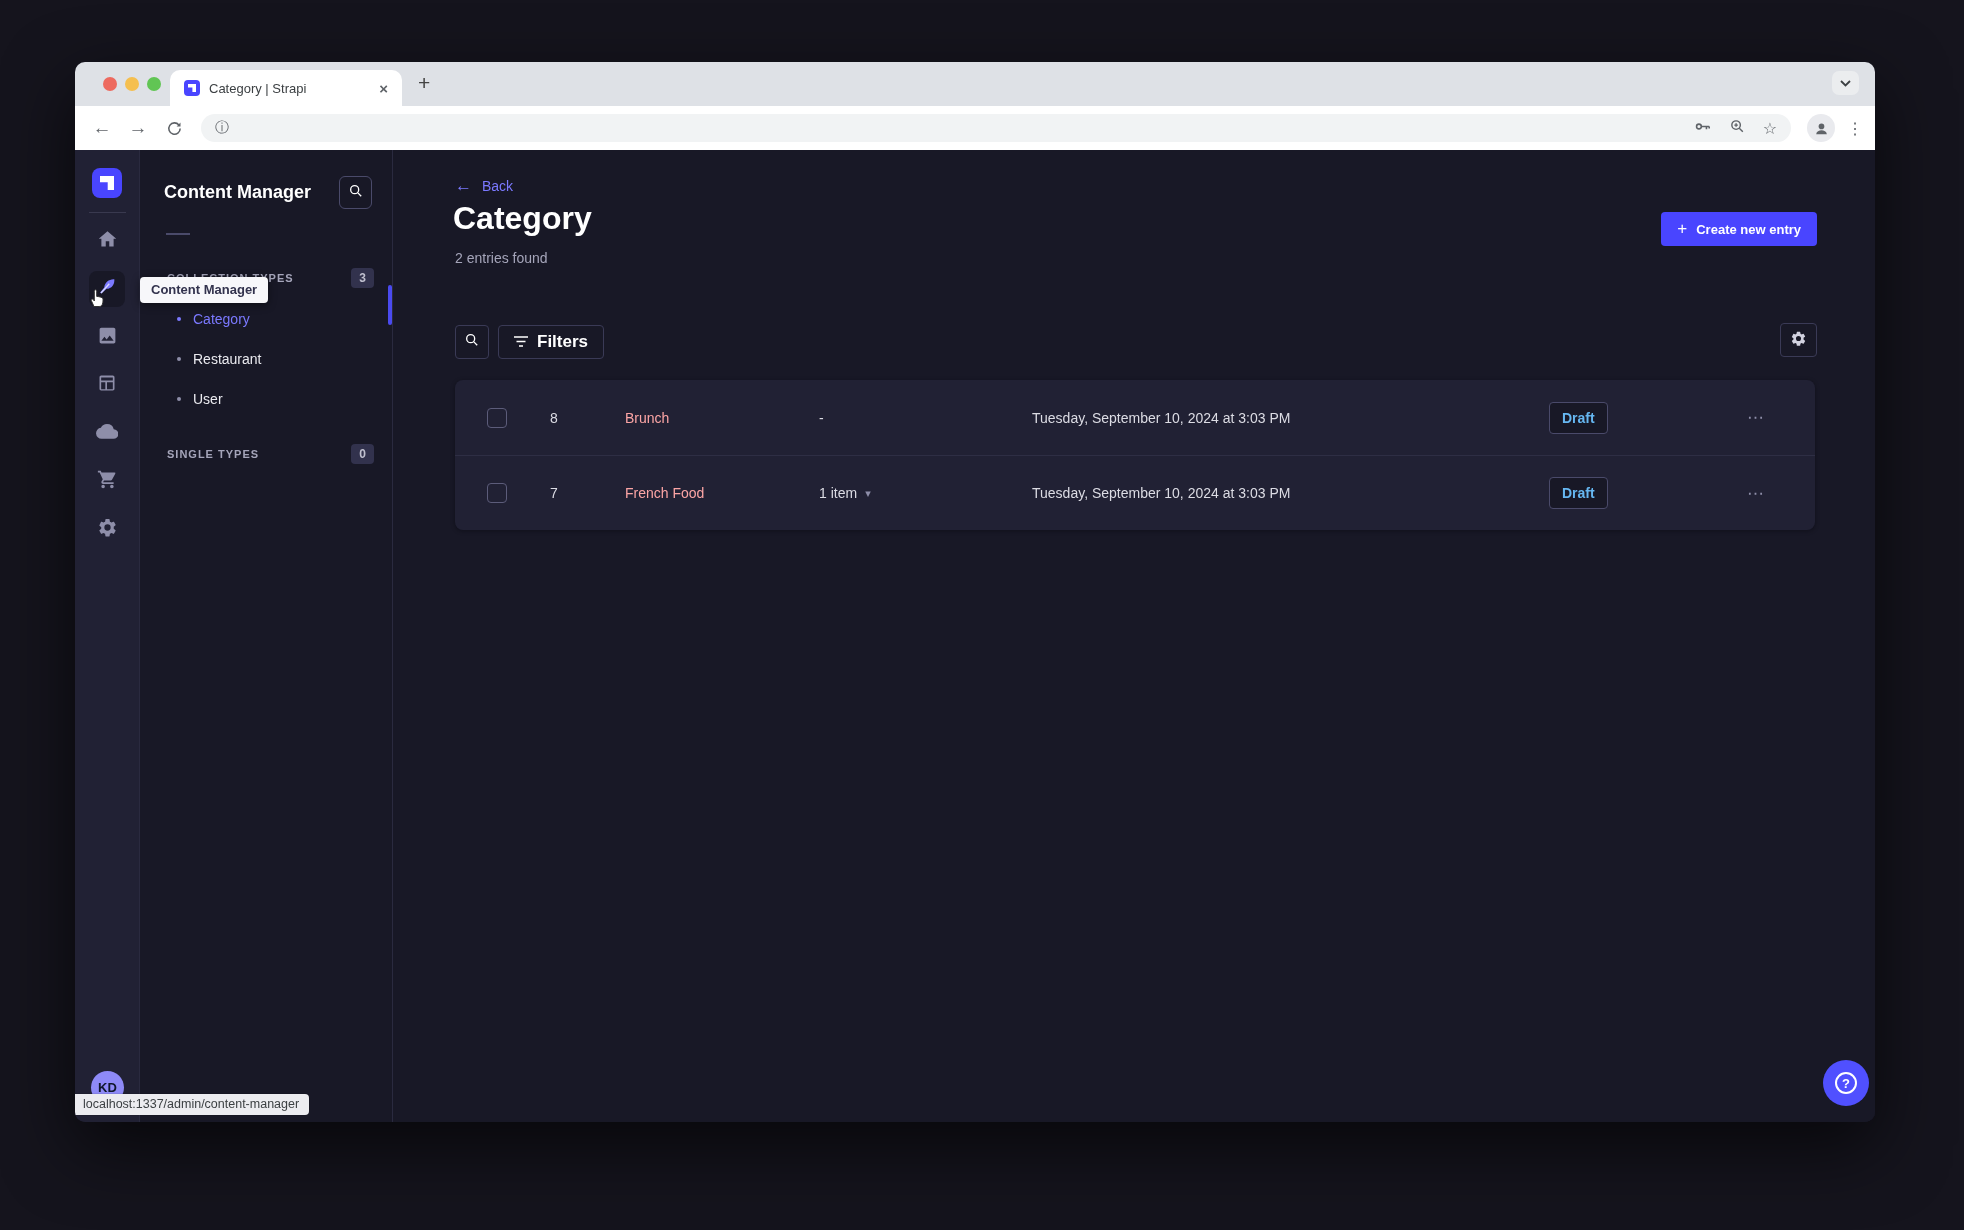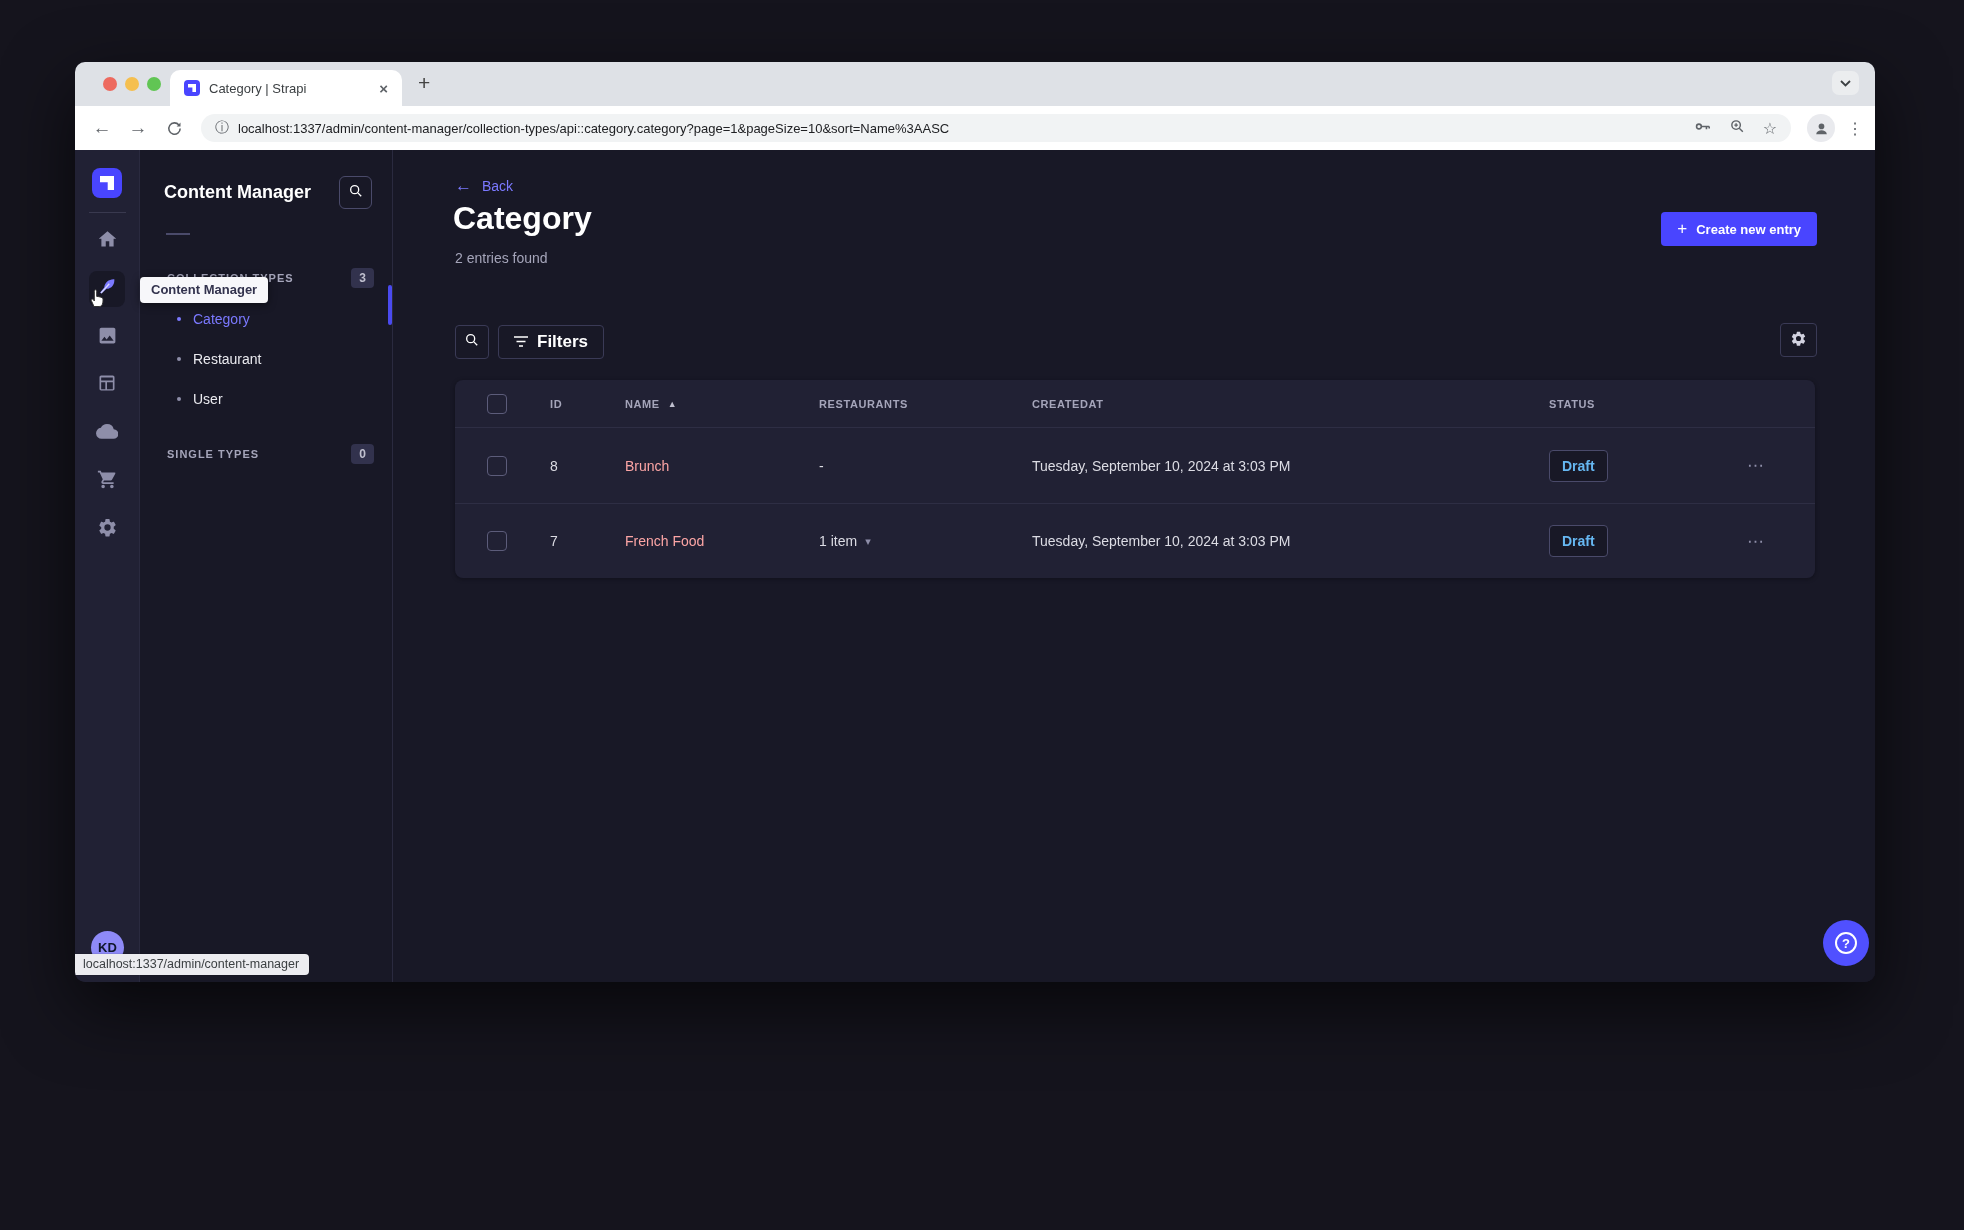--- a/index.html
+++ b/index.html
@@ -1,17 +1,17 @@
 <!DOCTYPE html>
 <html><head>
 <meta charset="utf-8">
 <style>
   * { margin:0; padding:0; box-sizing:border-box; }
   html,body { width:1964px; height:1230px; background:#15141d; font-family:"Liberation Sans",sans-serif; overflow:hidden; }
-  .window { position:absolute; left:75px; top:62px; width:1800px; height:920px; border-radius:10px; overflow:hidden; background:#181826; box-shadow:0 25px 70px rgba(0,0,0,.65); }
+  .window { position:absolute; left:75px; top:62px; width:1800px; height:1060px; border-radius:10px; overflow:hidden; background:#181826; box-shadow:0 25px 70px rgba(0,0,0,.65); }
 
   
   .tabstrip { position:relative; height:44px; background:#dee1e6; }
   .traffic { position:absolute; left:28px; top:15px; display:flex; gap:8px; }
   .light { width:14px; height:14px; border-radius:50%; }
   .light.red { background:#ed6a5f; } .light.yellow { background:#f5bf4f; } .light.green { background:#61c554; }
   .tab { position:absolute; left:95px; top:8px; width:232px; height:36px; background:#fff; border-radius:10px 10px 0 0; display:flex; align-items:center; padding:0 10px 0 14px; gap:9px; }
   .favicon { width:16px; height:16px; border-radius:4px; background:#4945ff; position:relative; flex:0 0 16px; }
   .favicon:before { content:""; position:absolute; left:4px; top:4px; width:8px; height:8px; background:#fff; clip-path:polygon(0 0,100% 0,100% 100%,55% 100%,55% 45%,0 45%); }
   .tab-title { flex:1; font-size:13px; color:#3c4043; white-space:nowrap; overflow:hidden; }
@@ -119,21 +119,20 @@
     <span class="navico" style="left:12px">←</span>
     <span class="navico" style="left:48px">→</span>
     <span class="navico" style="left:84px">
       <svg width="17" height="17" viewBox="0 0 24 24">
           <path d="M18.2 7A8 8 0 1 0 20 12" fill="none" stroke="#5f6368" stroke-width="2.2"></path>
           <path d="M20.5 3.5v5.5H15z" fill="#5f6368"></path>
         </svg>
     </span>
     <div class="omnibox">
       <span class="info-glyph">ⓘ</span>
-      <span class="url">localhost:1337/admin/content-manager/collection-types/api::category.category?page=1&amp;pageSize=10&amp;sort=Name%3AASC</span>
       <span class="omni-right">
         <span>
           <svg width="19" height="19" viewBox="0 0 24 24">
               <circle cx="7.5" cy="12" r="3" fill="none" stroke="#5f6368" stroke-width="2"></circle>
               <path d="M10.5 12h10M17 12v3.5M20.5 12v2.5" fill="none" stroke="#5f6368" stroke-width="2"></path>
             </svg>
         </span>
         <span>
           <svg width="17" height="17" viewBox="0 0 24 24">
               <circle cx="10" cy="10" r="6" fill="none" stroke="#5f6368" stroke-width="2"></circle>
@@ -265,32 +264,20 @@
             </svg></span>
         <span>Filters</span>
       </span>
       <span class="icon-btn gear-btn">
         <span><svg width="17" height="17" viewBox="0 0 24 24">
               <path d="M19.14 12.94c.04-.3.06-.61.06-.94s-.02-.64-.07-.94l2.03-1.58a.49.49 0 0 0 .12-.61l-1.92-3.32a.49.49 0 0 0-.59-.22l-2.39.96a7 7 0 0 0-1.62-.94l-.36-2.54a.48.48 0 0 0-.48-.41h-3.84a.48.48 0 0 0-.47.41l-.36 2.54c-.59.24-1.13.57-1.62.94l-2.39-.96a.49.49 0 0 0-.59.22L2.74 9.47a.48.48 0 0 0 .12.61l2.03 1.58c-.05.3-.09.63-.09.94s.02.64.07.94l-2.03 1.58a.49.49 0 0 0-.12.61l1.92 3.32c.12.22.37.29.59.22l2.39-.96c.5.38 1.03.7 1.62.94l.36 2.54c.05.24.24.41.48.41h3.84c.24 0 .44-.17.47-.41l.36-2.54a6.8 6.8 0 0 0 1.62-.94l2.39.96c.22.08.47 0 .59-.22l1.92-3.32a.49.49 0 0 0-.12-.61l-2.01-1.58zM12 15.6a3.6 3.6 0 1 1 0-7.2 3.6 3.6 0 0 1 0 7.2z" fill="#d2d2e0"></path>
             </svg></span>
       </span>
 
       <div class="table">
-        <div class="grid-row thead">
-          <span class="checkbox"></span>
-          <span class="th">ID</span>
-          <span class="th">
-            <span>NAME</span>
-            <span class="sort-arrow">▲</span>
-          </span>
-          <span class="th">RESTAURANTS</span>
-          <span class="th">CREATEDAT</span>
-          <span class="th">STATUS</span>
-          <span></span>
-        </div>
 
         <div class="grid-row trow">
           <span class="checkbox"></span>
           <span class="cell">8</span>
           <span class="cell name">Brunch</span>
           <span class="cell">-</span>
           <span class="cell">Tuesday, September 10, 2024 at 3:03 PM</span>
           <span><span class="status-badge">Draft</span></span>
           <span class="row-kebab">⋯</span>
         </div>

